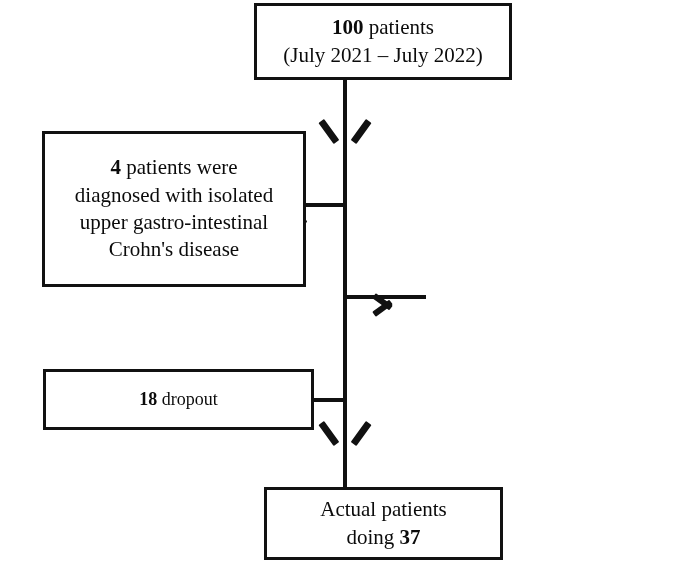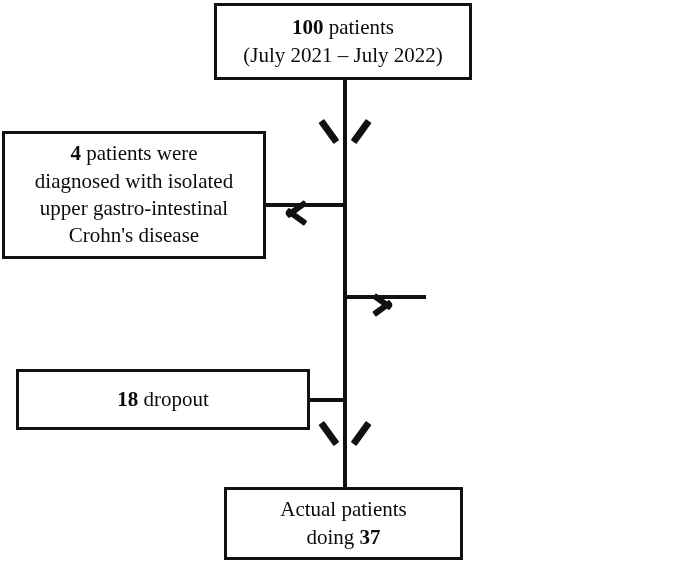--- a/index.html
+++ b/index.html
@@ -21,35 +21,36 @@
     box-sizing: border-box;
     border: 3px solid #111111;
     background: #ffffff;
     display: flex;
     align-items: center;
     justify-content: center;
     text-align: center;
     color: #0b0b0b;
     line-height: 1.30;
     z-index: 3;
+    margin-left: 40px;
   }
   .node .txt {
     display: block;
     width: 100%;
     padding: 0 6px;
     box-sizing: border-box;
     white-space: pre-line;
   }
   .node b {
     font-weight: bold;
   }
   #node-top        { left: 214px; top: 3px;   width: 258px; height: 77px;  font-size: 21px; }
-  #node-upper-gi   { left: 2px;   top: 131px; width: 264px; height: 128px; font-size: 21px; }
+  #node-upper-gi   { left: 2px;   top: 131px; width: 264px; height: 156px; font-size: 21px; }
   #node-colectomy  { left: 424px; top: 243px; width: 248px; height: 102px; font-size: 21px; }
-  #node-dropout    { left: 16px;   top: 369px; width: 294px; height: 61px;  font-size: 21px; }
+  #node-dropout    { left: 3px;   top: 369px; width: 271px; height: 61px;  font-size: 18px; }
   #node-actual     { left: 224px; top: 487px; width: 239px; height: 73px;  font-size: 21px; }
 
   
   .vline {
     position: absolute;
     width: 4px;
     background: #111111;
     left: 343px;
     z-index: 1;
   }

